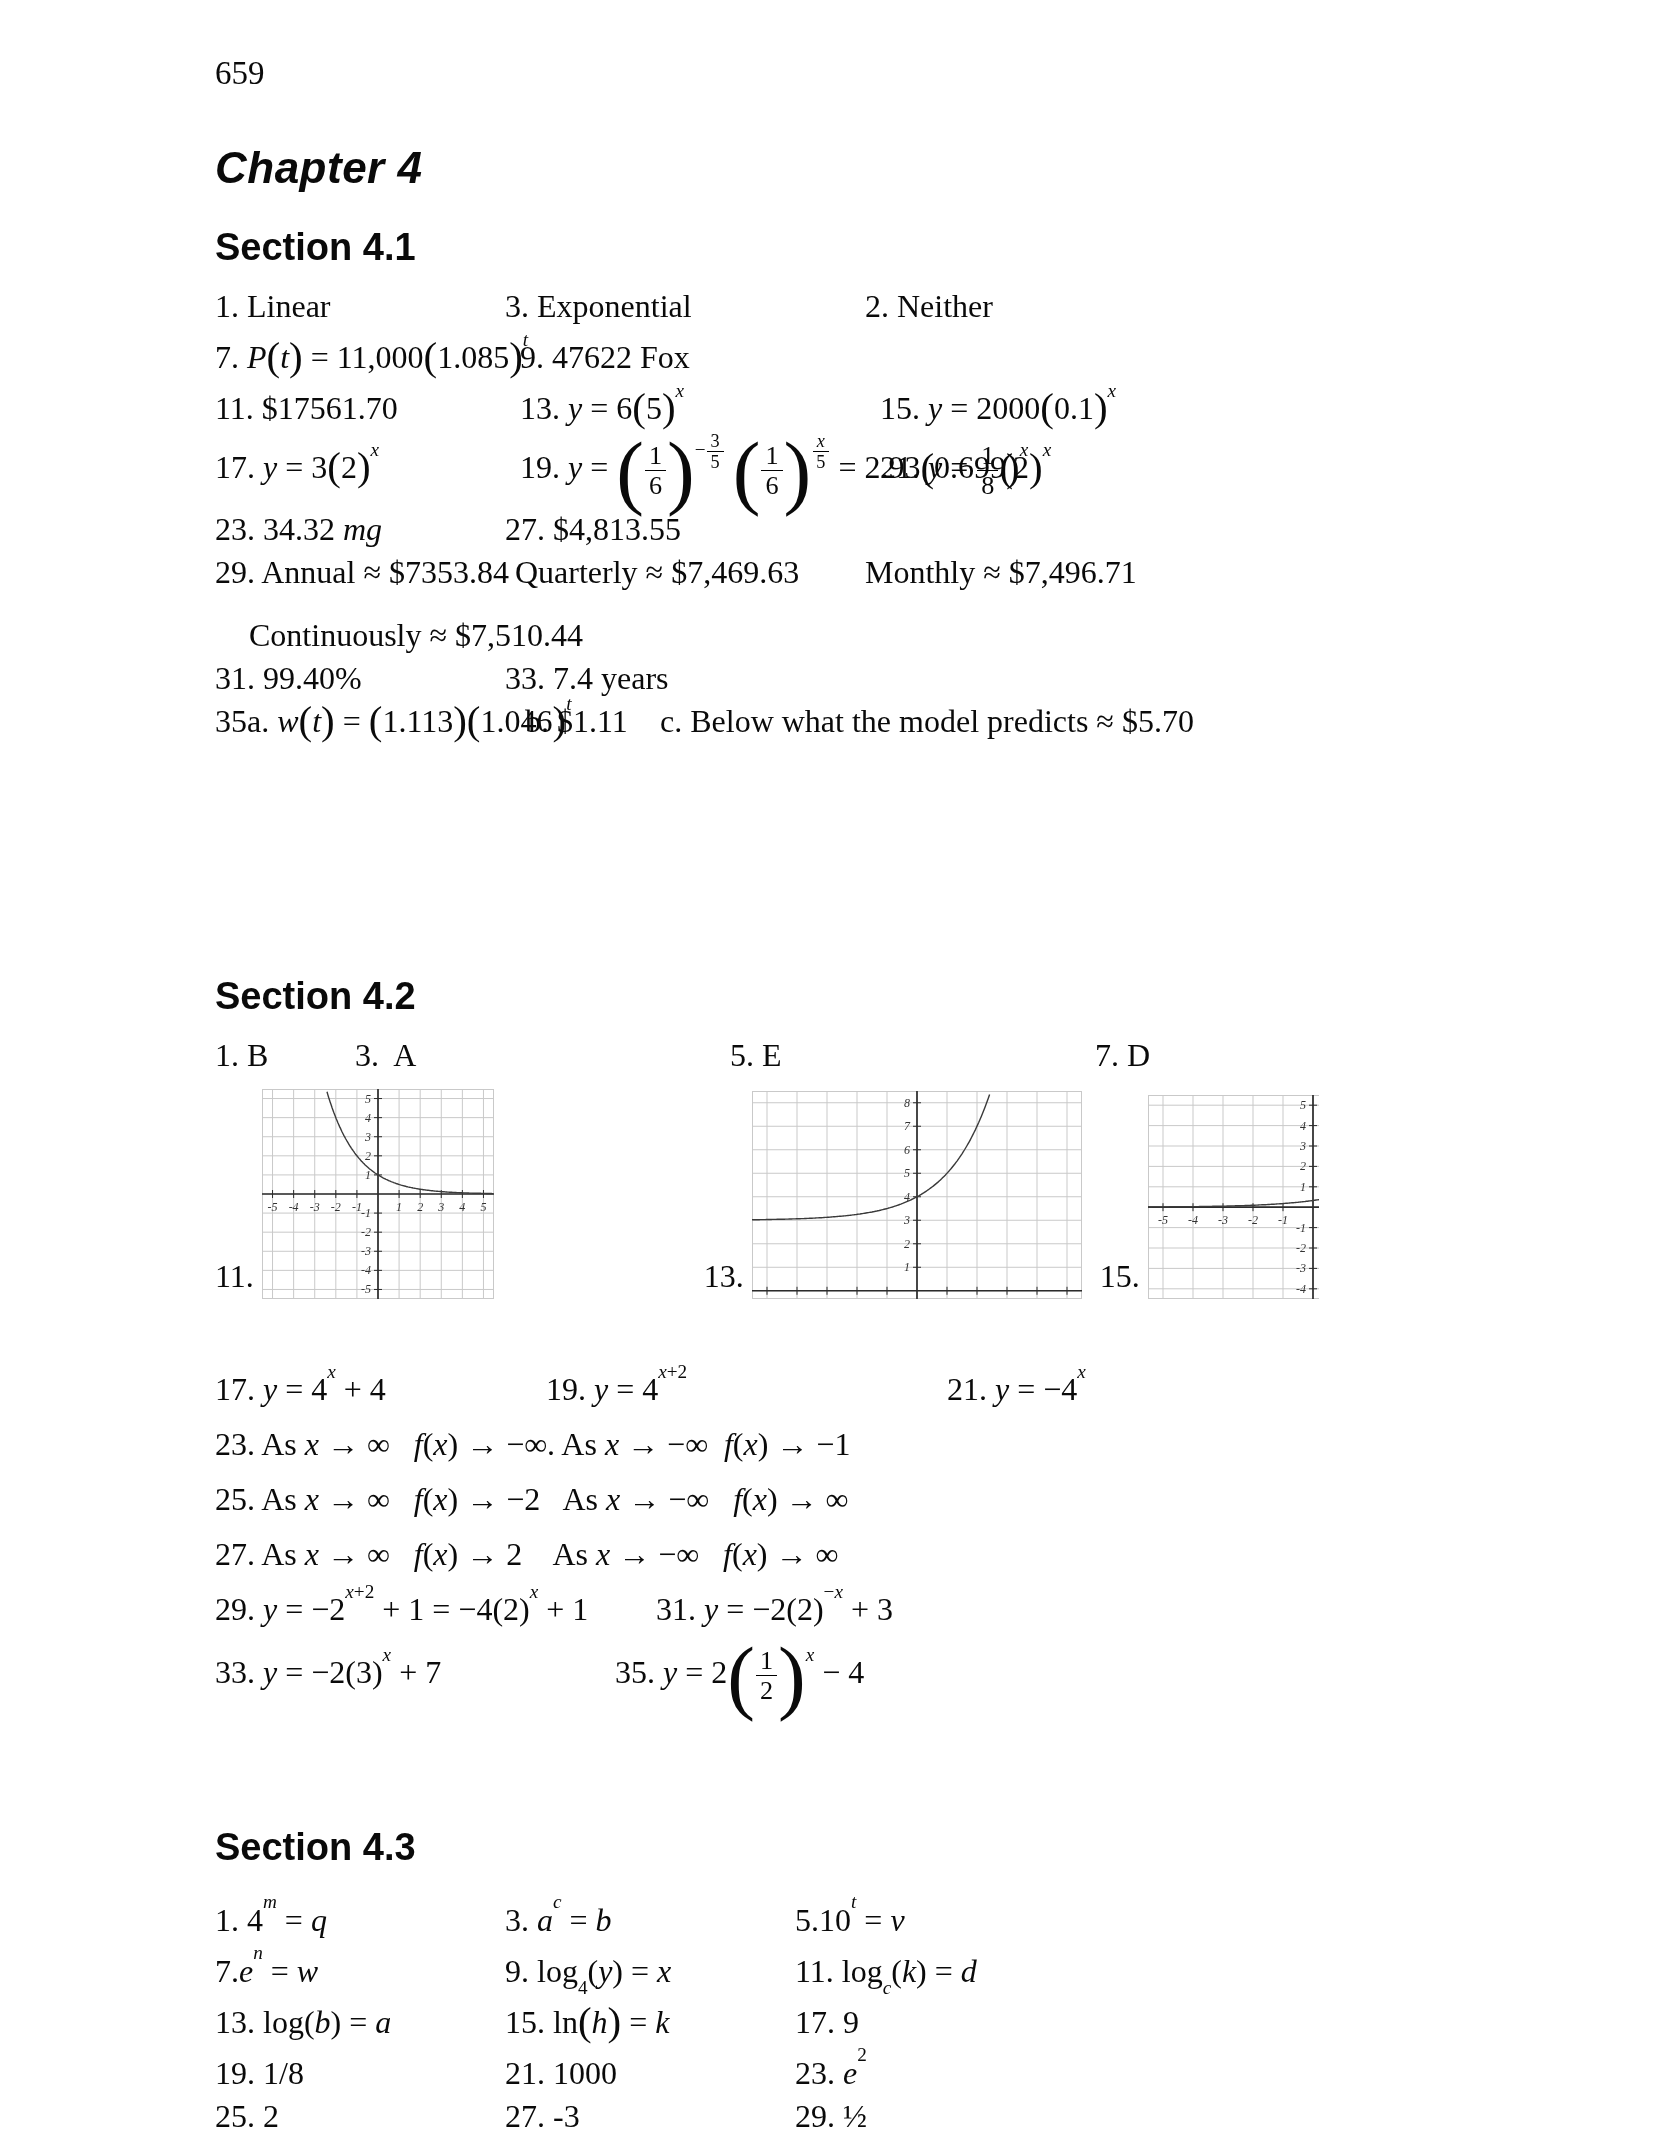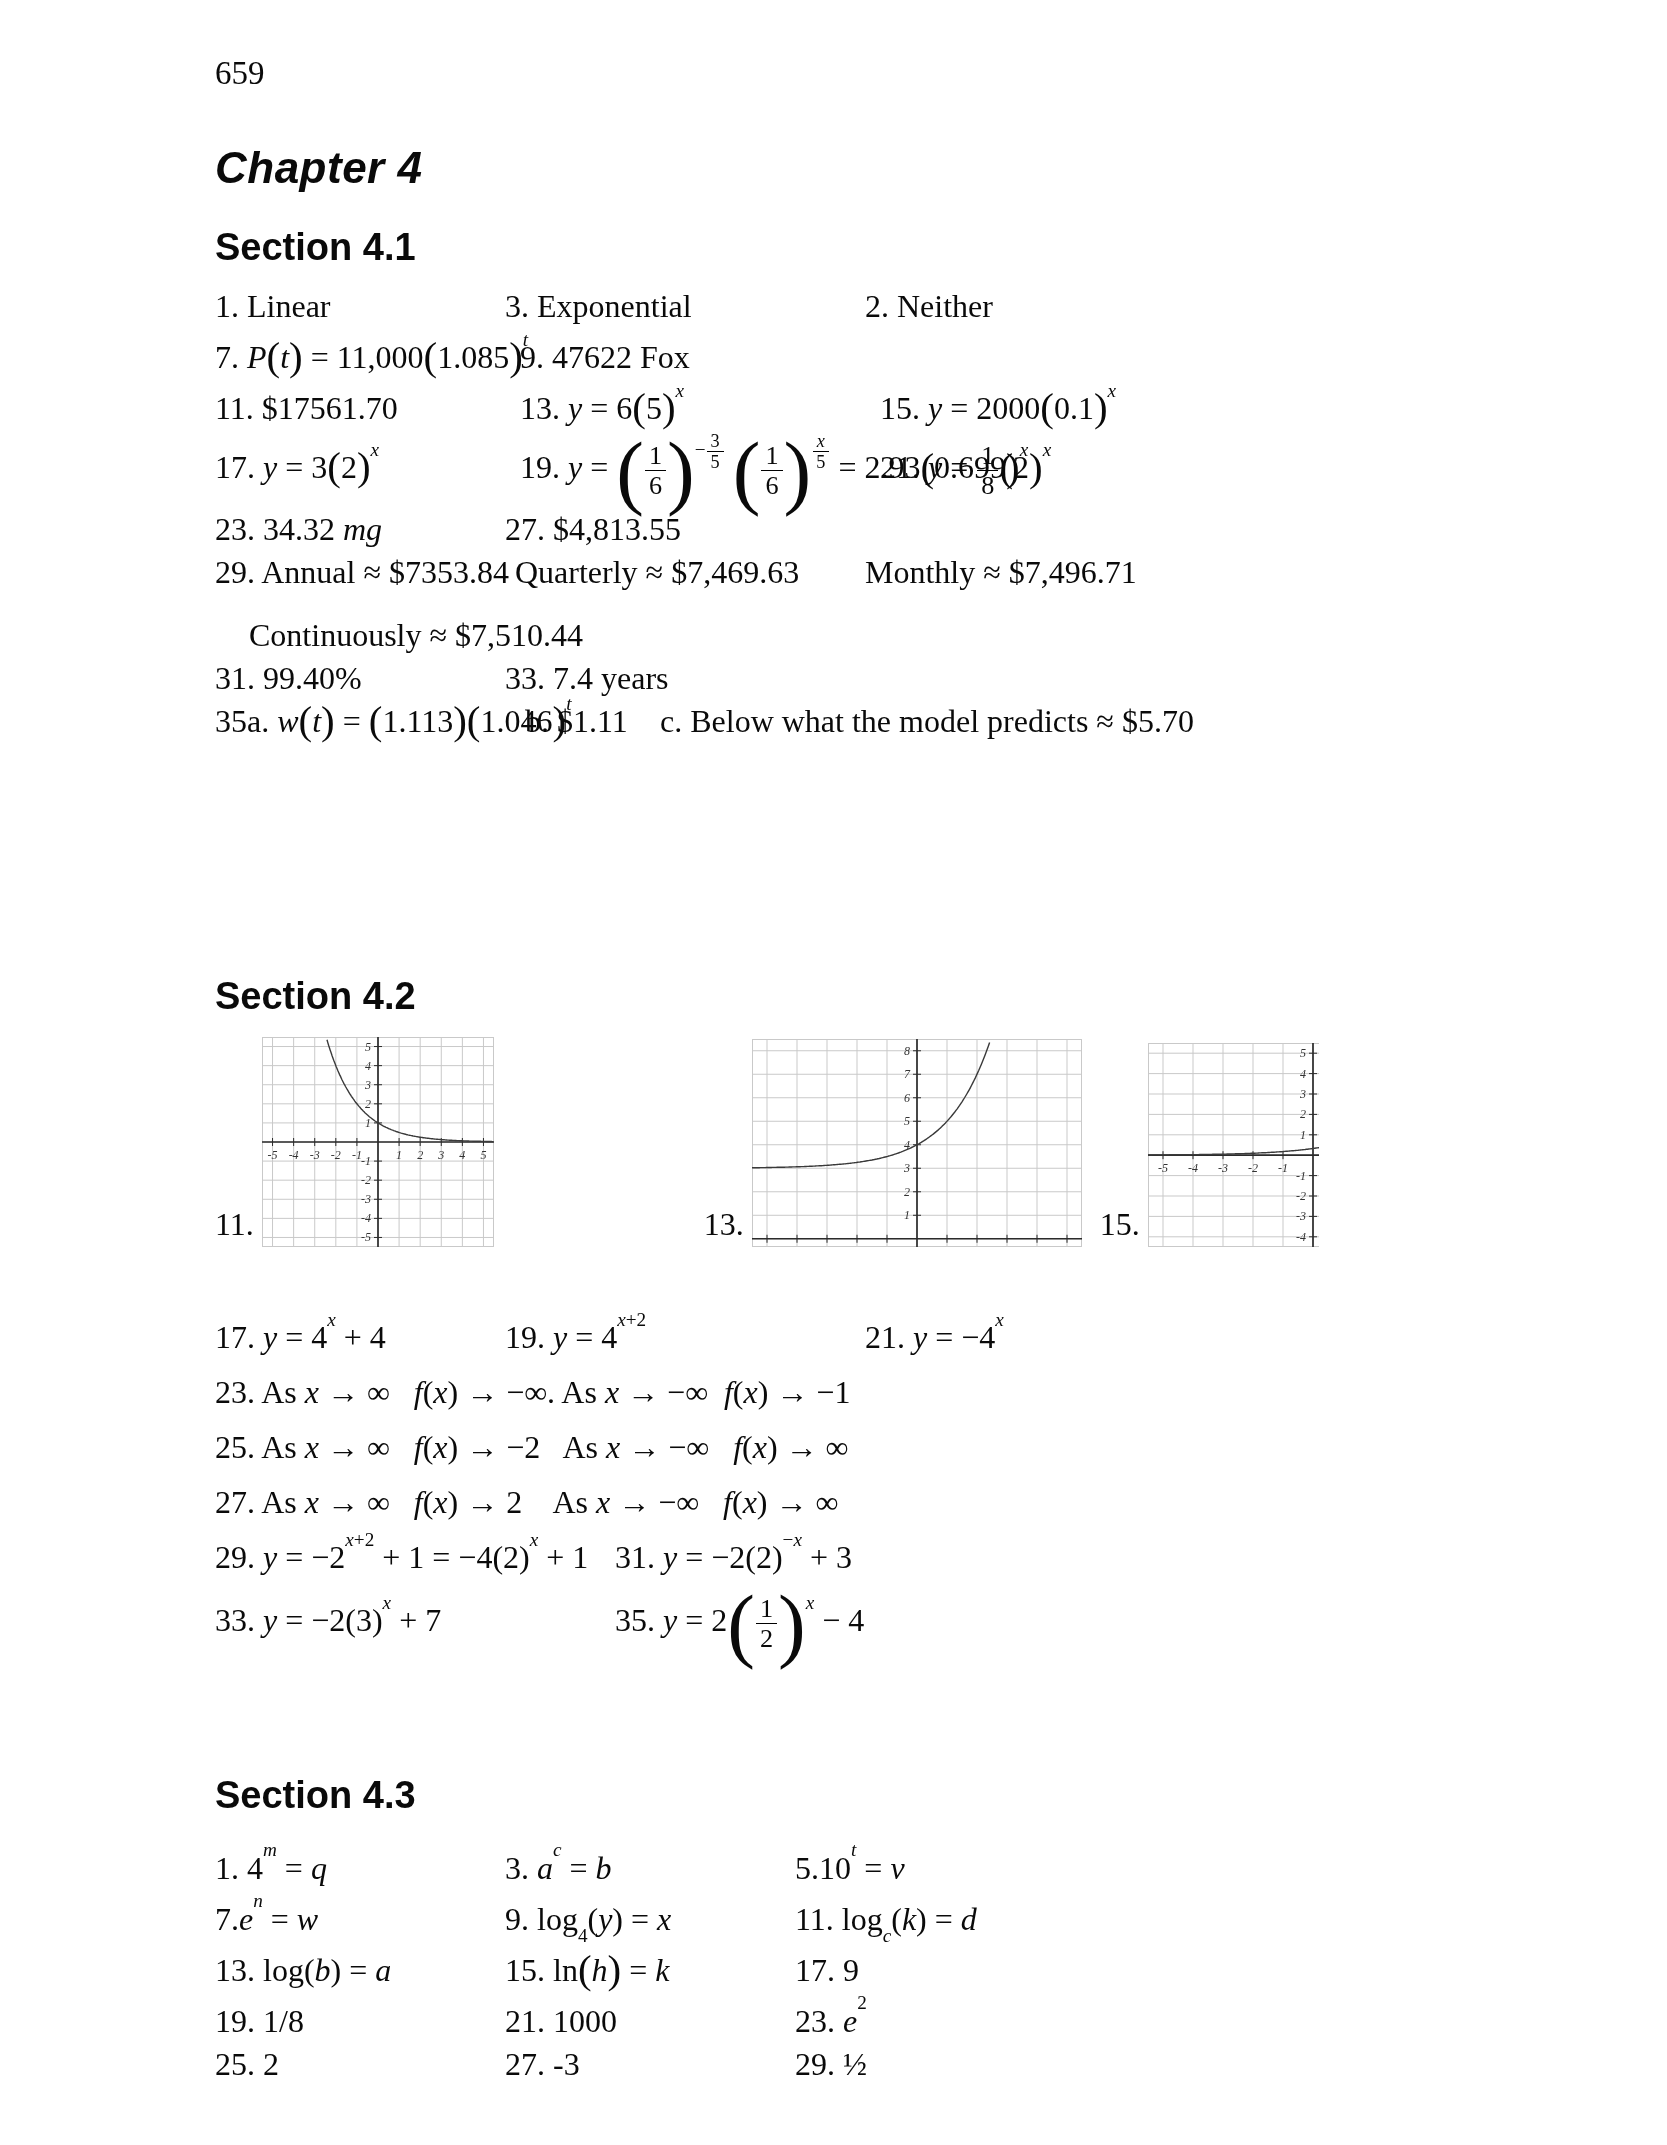--- a/index.html
+++ b/index.html
@@ -24,21 +24,21 @@
   }
   h2.sec{
     font-family:"Liberation Sans", sans-serif;
     font-weight:bold;font-size:38px;line-height:42px;
     margin:34px 0 20px 0;
   }
   h2.sec.s42{margin-top:235px;}
   h2.sec.s43{margin-top:120px;margin-bottom:34px;}
   .row{display:flex;align-items:baseline;margin:0 0 14px 0;}
   .row.tight{margin-bottom:6px;}
-  .row.sp42{margin-bottom:18px;}
+  .row.sp42{margin-bottom:18px;gap:41px;}
   .row.tallrow{margin-bottom:10px;}
   .c{white-space:pre;flex-shrink:0;}
   .w135{width:135px}.w290{width:290px}.w300{width:300px}.w305{width:305px}
   .w310{width:310px}.w350{width:350px}.w360{width:360px}
   .w400{width:400px}.w425{width:425px}
   .indent{margin-left:34px;margin-top:20px;}
   i{font-family:"Liberation Serif",serif;}
   sup{font-size:0.6em;line-height:0;position:relative;top:-0.55em;white-space:pre;}
   sub{font-size:0.6em;line-height:0;position:relative;top:0.25em;white-space:pre;}
   .fr{display:inline-flex;flex-direction:column;align-items:center;
@@ -109,20 +109,27 @@
       <span class="c">33. 7.4 years</span>
     </div>
     <div class="row">
       <span class="c w310">35a. <i>w</i><span class="mp">(</span><i>t</i><span class="mp">)</span> = <span class="mp">(</span>1.113<span class="mp">)</span><span class="mp">(</span>1.046<span class="mp">)</span><sup><i>t</i></sup></span>
       <span class="c w135">b. $1.11</span>
       <span class="c">c. Below what the model predicts ≈ $5.70</span>
     </div>
 
     <h2 class="sec s42">Section 4.2</h2>
 
+    <div class="letters">
+      <span class="L l0">1. B</span>
+      <span class="L l1">3.  A</span>
+      <span class="L l2">5. E</span>
+      <span class="L l3">7. D</span>
+      <span class="L l4">9. C</span>
+    </div>
 
     <div class="graphs">
       <div class="gblock gb1">
         <span class="glabel">11.</span>
         <svg width="232" height="210">
             <line x1="10.545454545454545" y1="0" x2="10.545454545454545" y2="210" stroke="#c9c9c9" stroke-width="1"></line>
             <line x1="31.636363636363633" y1="0" x2="31.636363636363633" y2="210" stroke="#c9c9c9" stroke-width="1"></line>
             <line x1="52.72727272727273" y1="0" x2="52.72727272727273" y2="210" stroke="#c9c9c9" stroke-width="1"></line>
             <line x1="73.81818181818181" y1="0" x2="73.81818181818181" y2="210" stroke="#c9c9c9" stroke-width="1"></line>
             <line x1="94.90909090909092" y1="0" x2="94.90909090909092" y2="210" stroke="#c9c9c9" stroke-width="1"></line>

